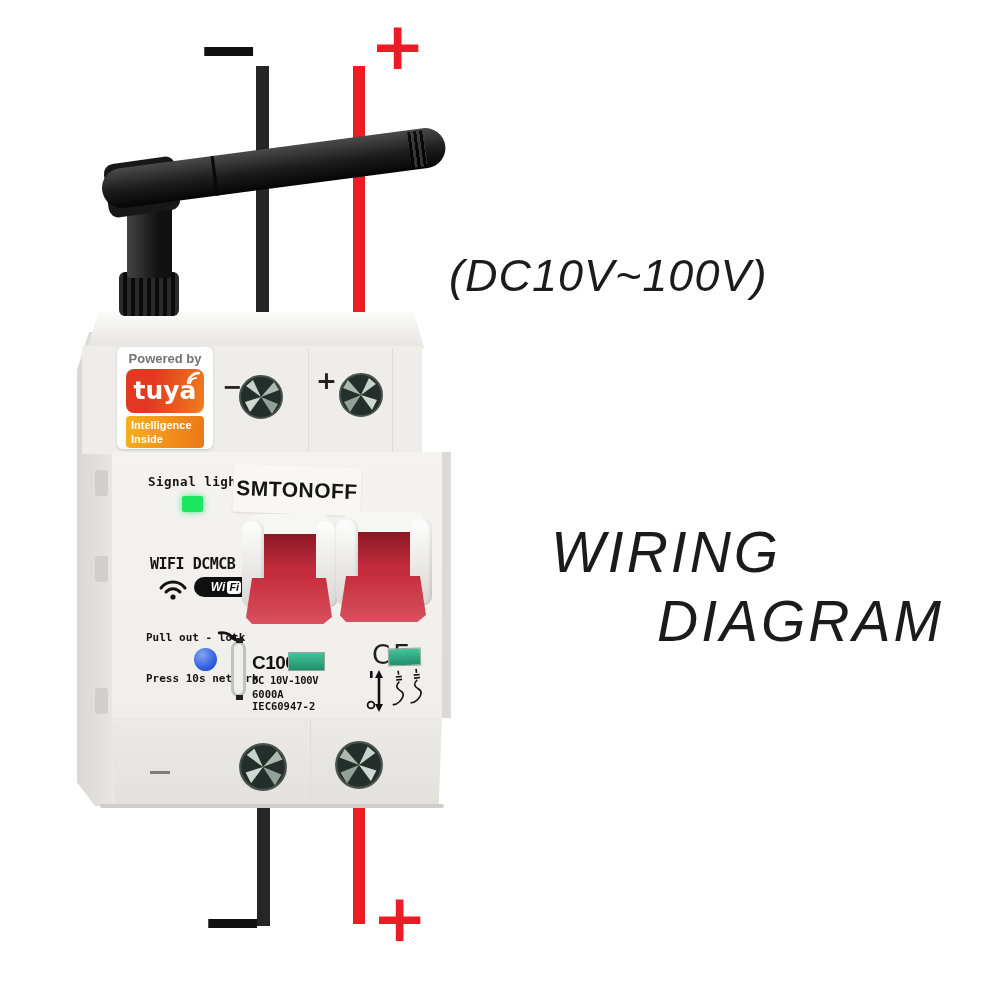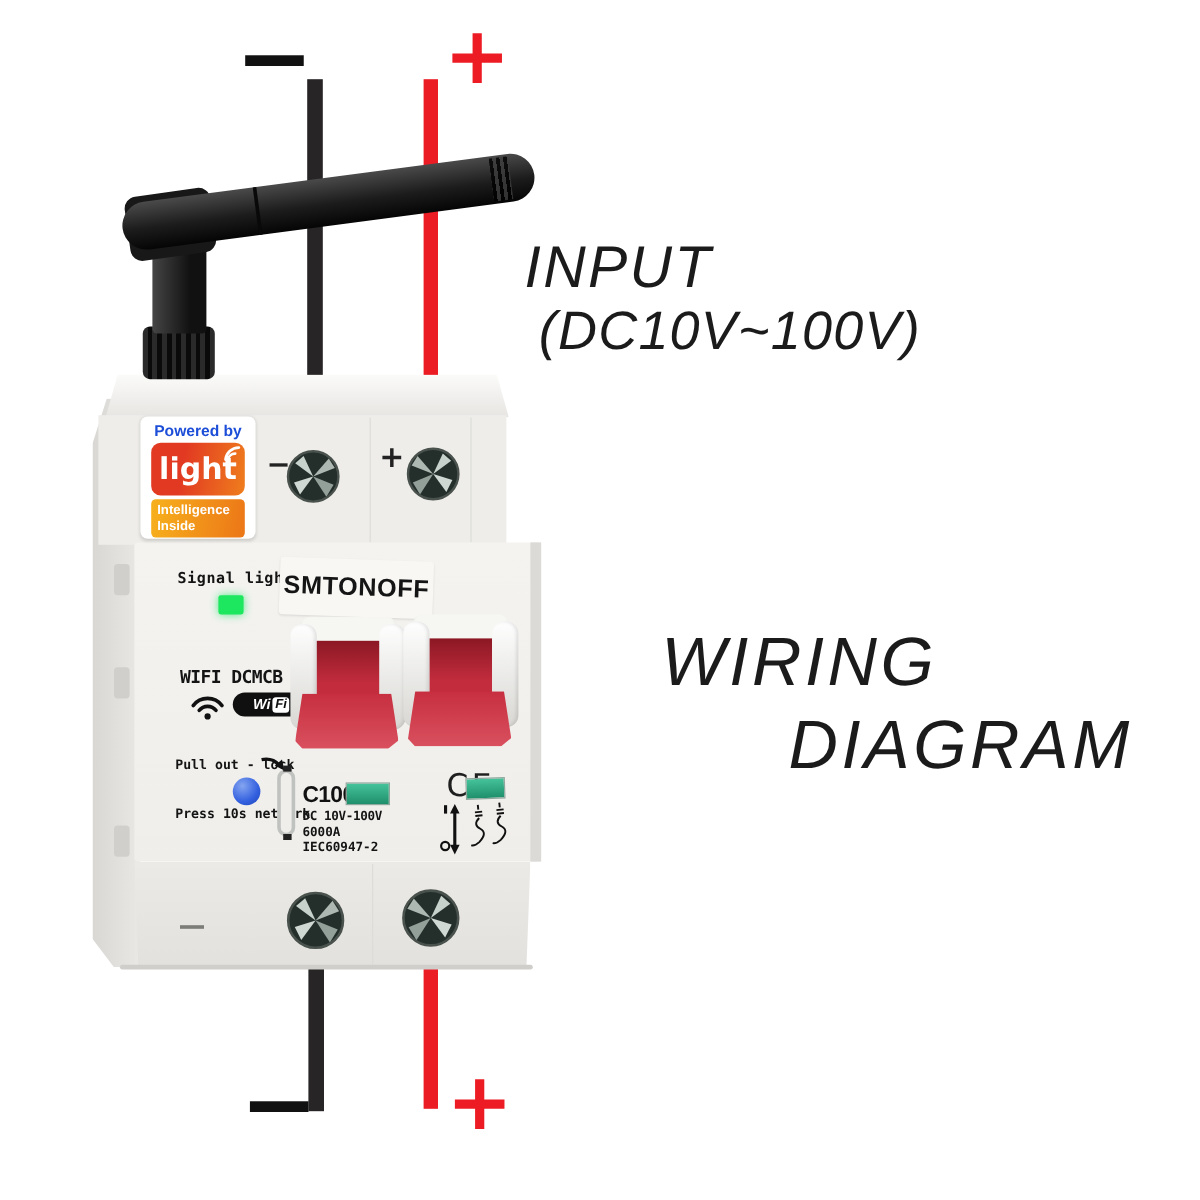--- a/index.html
+++ b/index.html
@@ -38,21 +38,21 @@
   #side-hole{left:85px;top:360px;width:28px;height:30px;border-radius:50%;background:#1d1d1d;}
   #dev-top{left:88px;top:312px;width:336px;height:36px;
      background:linear-gradient(180deg,#fbfbf9,#e6e5e2);
      clip-path:polygon(3% 0,97% 0,100% 100%,0 100%);}
   #dev-upper{left:82px;top:346px;width:340px;height:108px;background:#eeedea;}
   .seam{position:absolute;width:1px;background:#dddcd8;z-index:3;}
 
   
   #tuya-label{left:117px;top:347px;width:96px;height:102px;background:#fff;border-radius:6px;
      box-shadow:0 1px 3px rgba(0,0,0,.15);text-align:center;z-index:4;}
-  .tuya-powered{font-size:13px;font-weight:700;color:#1d4ed8;margin-top:4px;}
+  .tuya-powered{font-size:13px;font-weight:700;color:#737373;margin-top:4px;}
   .tuya-tile{position:relative;width:78px;height:44px;margin:3px auto 0;border-radius:8px;
      background:linear-gradient(100deg,#e23a22 35%,#ef7e1d);}
   .tuya-word{font-family:"DejaVu Sans",sans-serif;font-weight:700;font-size:25px;color:#fff;
      line-height:44px;letter-spacing:0;}
   .tuya-tagline{width:78px;height:32px;margin:3px auto 0;border-radius:4px;
      background:linear-gradient(100deg,#f7b11d,#ec7617);color:#fff;font-weight:700;font-size:11px;
      line-height:1.25;text-align:left;padding:3px 0 0 5px;box-sizing:border-box;}
 
   
   .screw{position:absolute;z-index:4;}
@@ -139,21 +139,21 @@
   <div class="side-notch" style="left:95px;top:688px;"></div>
   <div class="dev" id="side-hole"></div>
   <div class="dev" id="dev-top"></div>
   <div class="dev" id="dev-upper"></div>
   <div class="seam" style="left:308px;top:348px;height:104px;"></div>
   <div class="seam" style="left:392px;top:348px;height:104px;"></div>
 
   <div class="dev" id="tuya-label">
     <div class="tuya-powered">Powered by</div>
     <div class="tuya-tile">
-      <span class="tuya-word">light</span>
+      <span class="tuya-word">tuya</span>
       <svg width="16" height="14" style="position:absolute;right:2px;top:2px;">
         <path d="M2 12 A 11 11 0 0 1 13 2" stroke="#fff" stroke-width="2.4" fill="none" stroke-linecap="round"></path>
         <path d="M4 12 A 6 6 0 0 1 10 7" stroke="#fff" stroke-width="2.2" fill="none" stroke-linecap="round"></path>
       </svg>
     </div>
     <div class="tuya-tagline">
       <div>Intelligence</div>
       <div>Inside</div>
     </div>
   </div>
@@ -266,18 +266,17 @@
       <path d="M23 23 L12 38 L7 28 Z" fill="#cfd8d2"></path>
     <circle cx="23" cy="23" r="21" fill="none" stroke="#4a524e" stroke-width="2"></circle>
   </svg>
   <div class="dev" id="dev-shadow"></div>
 
   <div class="wire black" style="left:257px;top:804px;width:13px;height:122px;"></div>
   <div class="wire red" style="left:353px;top:804px;width:12px;height:120px;"></div>
   <div class="pol neg" style="left:200px;top:882px;">−</div>
   <div class="pol pos" style="left:372px;top:886px;">+</div>
 
-  <div class="lbl" style="left:437px;top:198px;font-size:49px;">INPUT</div>
   <div class="lbl" style="left:449px;top:252px;font-size:45px;letter-spacing:1px;">(DC10V~100V)</div>
   <div class="lbl" style="left:551px;top:523px;font-size:57px;letter-spacing:3px;">WIRING</div>
   <div class="lbl" style="left:657px;top:592px;font-size:57px;letter-spacing:3px;">DIAGRAM</div>
 
 </div>
 
 </body></html>

